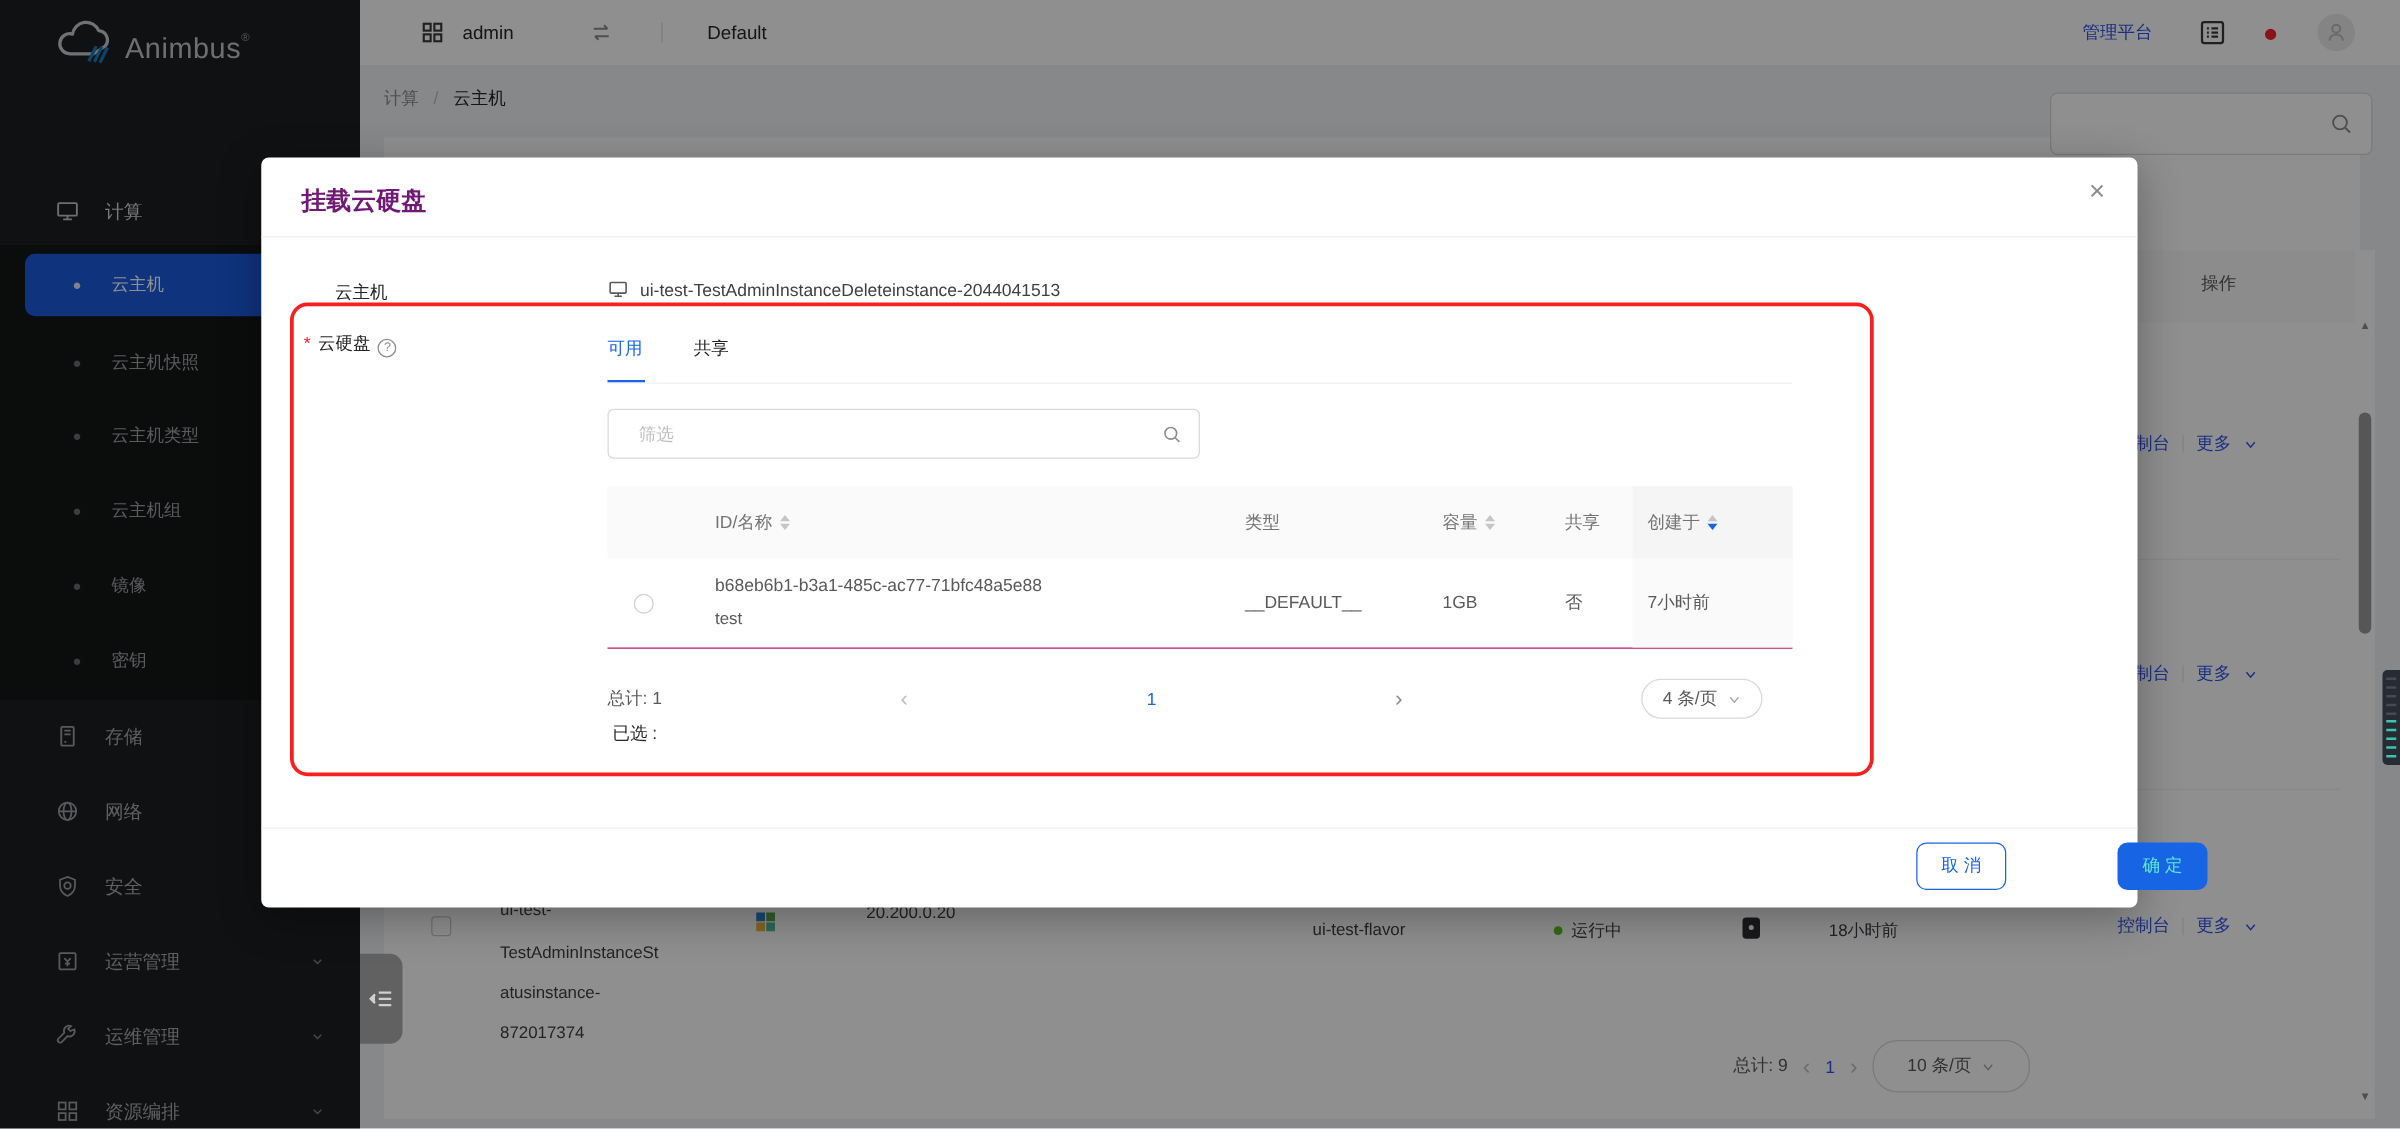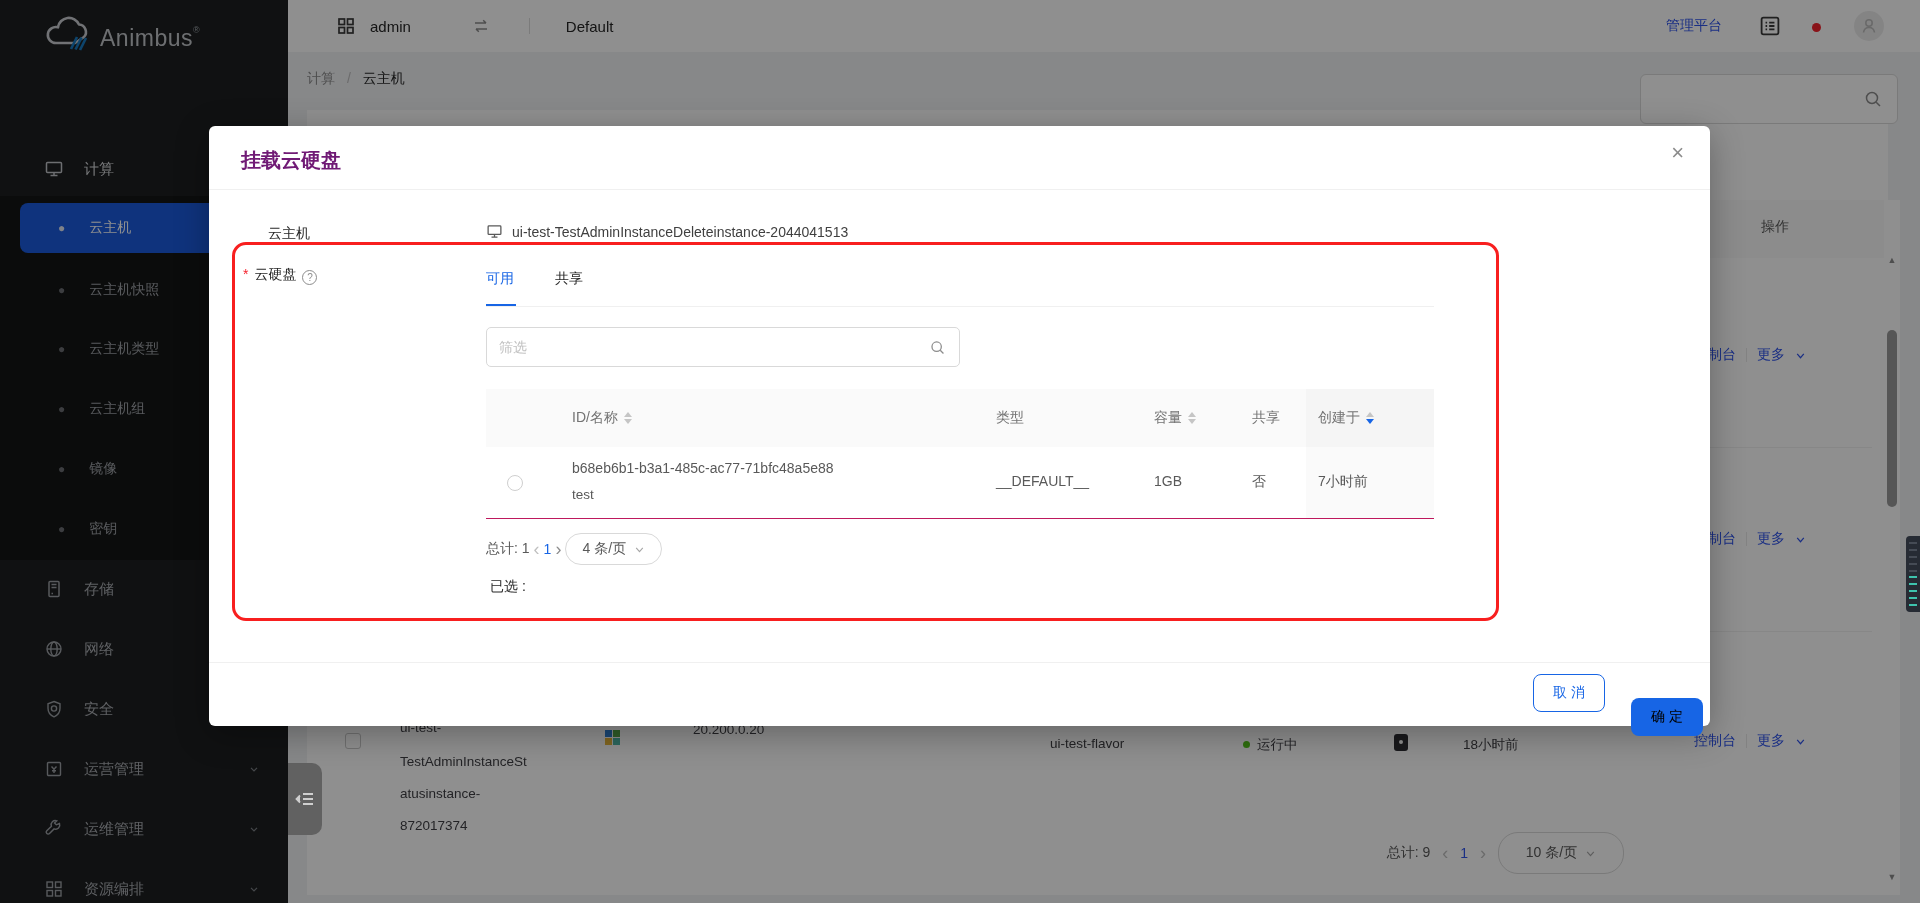--- a/index.html
+++ b/index.html
@@ -79,41 +79,41 @@
   .m-label { font-size:14px; color:#262626; }
   .req { color:#f5222d; margin-right:6px; }
   .help-circle { display:inline-flex; width:15px; height:15px; border:1px solid #8c8c8c; border-radius:50%; color:#8c8c8c; font-size:10px; align-items:center; justify-content:center; margin-left:6px; vertical-align:-2px; }
   .inst-val { position:absolute; left:277px; top:97px; display:flex; align-items:center; gap:9px; color:#404040; font-size:14px; }
   .inst-val .mic { width:17px; height:17px; color:#595959; }
   .tab { position:absolute; top:144px; font-size:14px; cursor:pointer; }
   .tab.active { color:#1765e5; }
   .tab-underline { position:absolute; left:277px; top:178px; width:30px; height:2px; background:#1765e5; }
   .tab-border { position:absolute; left:277px; top:180px; width:948px; height:1px; background:#f0f0f0; }
   .m-search { position:absolute; left:277px; top:201px; width:474px; height:40px; border:1px solid #d9d9d9; border-radius:5px; }
-  .m-search input { position:absolute; left:12px; top:1px; width:420px; height:36px; border:none; outline:none; font-size:14px; color:#262626; font-family:inherit; }
+  .m-search input { position:absolute; left:24px; top:1px; width:420px; height:36px; border:none; outline:none; font-size:14px; color:#262626; font-family:inherit; }
   .m-search input::placeholder { color:#bfbfbf; }
   .m-search .sic { position:absolute; right:13px; top:11px; width:17px; height:17px; color:#8c8c8c; }
   .m-thead { position:absolute; left:277px; top:263px; width:948px; height:58px; background:#fafafa; }
   .m-thead .sorted-bg { position:absolute; left:820px; top:0; width:128px; height:58px; background:#f5f5f5; }
   .th { position:absolute; top:20px; color:#737373; font-size:14px; display:flex; align-items:center; gap:6px; }
   .sorter { display:inline-flex; flex-direction:column; gap:2px; }
   .car-up { width:0; height:0; border-left:4px solid transparent; border-right:4px solid transparent; border-bottom:5px solid #c5c5c5; }
   .car-dn { width:0; height:0; border-left:4px solid transparent; border-right:4px solid transparent; border-top:5px solid #c5c5c5; }
   .car-dn.on { border-top-color:#1765e5; }
   .m-row { position:absolute; left:277px; top:321px; width:948px; height:72px; background:#fff; border-bottom:1px solid #be185d; }
   .m-row .sorted-bg { position:absolute; left:820px; top:0; width:128px; height:71px; background:#fafafa; }
   .radio { position:absolute; left:21px; top:28px; width:16px; height:16px; border:1px solid #cfcfcf; border-radius:50%; background:#fff; cursor:pointer; }
   .cell { position:absolute; color:#595959; font-size:14px; }
-  .m-page { position:absolute; top:407px; left:277px; width:924px; height:32px; display:flex; justify-content:flex-start; align-items:center; gap:4px; font-size:14px; color:#595959; }
+  .m-page { position:absolute; top:417px; left:277px; width:924px; height:32px; display:flex; justify-content:space-between; align-items:center; gap:28px; font-size:14px; color:#595959; }
   .m-select { width:97px; height:32px; border-radius:16px; }
   .m-selected { position:absolute; left:281px; top:452px; font-size:14px; color:#262626; }
   .m-footer-line { position:absolute; left:0; top:536px; width:100%; height:1px; background:#f0f0f0; }
   .btn { position:absolute; top:548px; width:72px; height:38px; border-radius:8px; font-size:14px; letter-spacing:4px; text-indent:4px; display:flex; align-items:center; justify-content:center; cursor:pointer; }
   .btn-cancel { left:1324px; border:1px solid #1765e5; color:#1765e5; background:#fff; }
-  .btn-ok { left:1422px; background:#1765e5; color:#000000;margin-top:24px; }
+  .btn-ok { left:1485px; background:#1765e5; color:#5eead4; }
 
   .red-box { position:absolute; left:232px; top:242px; width:1267px; height:379px; border:3px solid #f81f1f; border-radius:14px; z-index:30; pointer-events:none; }
   svg { display:block; }
 </style>
 </head>
 <body>
 
 <div id="app">
 
   <div class="sidebar">

